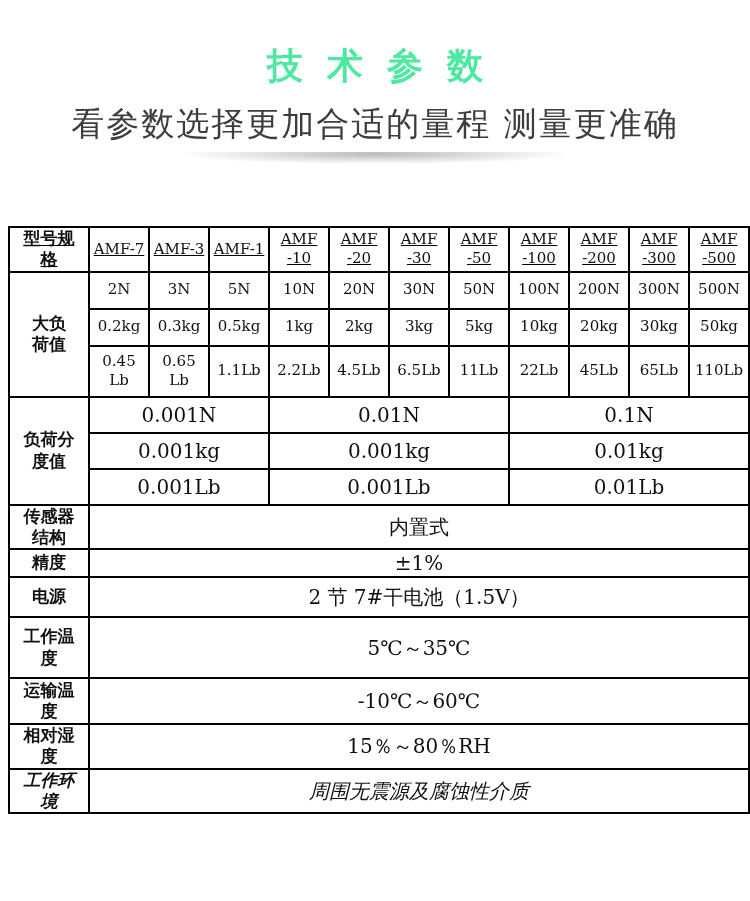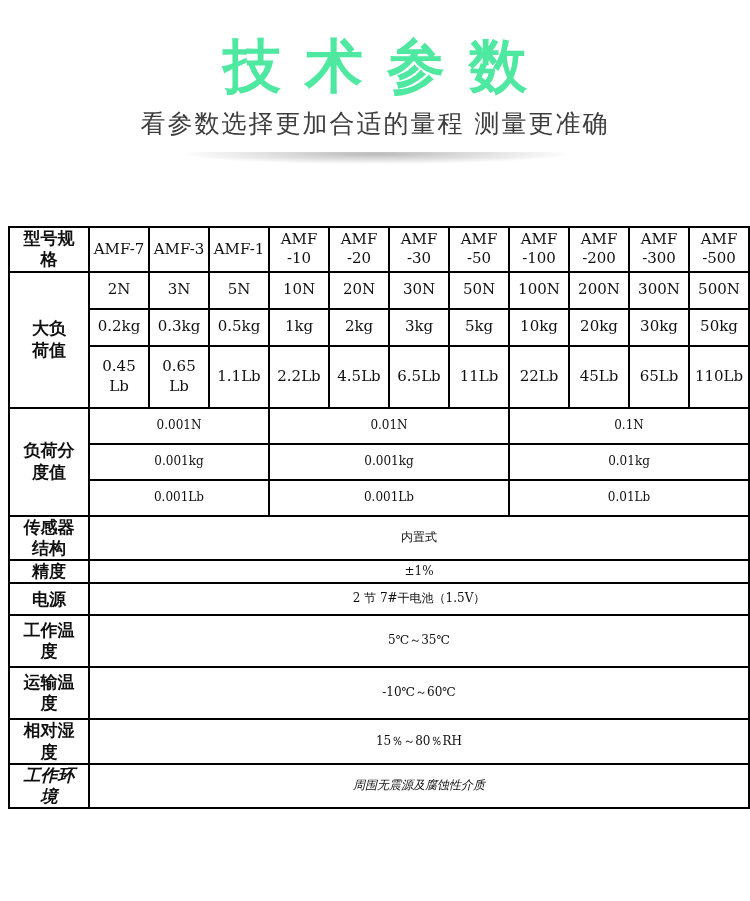--- a/index.html
+++ b/index.html
@@ -7,31 +7,31 @@
     margin: 0; padding: 0;
     width: 750px; height: 901px;
     background: #ffffff;
     font-family: "DejaVu Sans", "Liberation Sans", sans-serif;
   }
   .page { width: 750px; height: 901px; overflow: hidden; }
 
   .title {
     margin: 32px 0 0 0;
     text-align: center;
-    font-size: 58px;
+    font-size: 36px;
     line-height: 68px;
     font-weight: bold;
     color: #4EE8A0;
     letter-spacing: 24px;
     padding-left: 24px; 
   }
   .subtitle {
     margin-top: 8px;
     text-align: center;
-    font-size: 25px;
+    font-size: 33px;
     line-height: 32px;
     color: #3d3d3d;
     letter-spacing: 2px;
   }
   .shadow-divider {
     width: 576px; height: 16px;
     margin: 12px auto 0 auto;
     background: radial-gradient(ellipse 50% 95% at 50% 12%,
                 rgba(90,90,90,0.42), rgba(255,255,255,0) 68%);
   }
@@ -52,35 +52,35 @@
     font-size: 15px;
     line-height: 1.3;
     color: #101010;
   }
   .spec-table td.lbl {
     font-weight: bold;
     font-size: 17px;
     line-height: 1.25;
     font-family: "DejaVu Sans", "Liberation Sans", sans-serif;
   }
-  .spec-table td.big { font-size: 12px; }
+  .spec-table td.big { font-size: 20px; }
 
   col.c-label { width: 80px; }
   col.c-data  { width: 60px; }
 
-  tr.r-header { height: 28px; }
+  tr.r-header { height: 28px; text-decoration: underline; }
   tr.r-n      { height: 37px; }
   tr.r-kg     { height: 37px; margin-left: 44px; }
-  tr.r-lb     { height: 62px; }
+  tr.r-lb     { height: 51px; }
   tr.r-dn, tr.r-dkg, tr.r-dlb { height: 36px; }
   tr.r-s0 { height: 44px; margin-left: 12px; }
   tr.r-s1 { height: 20px; }
-  tr.r-s2 { height: 32px; }
-  tr.r-s3 { height: 52px; }
-  tr.r-s4 { height: 52px; }
+  tr.r-s2 { height: 40px; }
+  tr.r-s3 { height: 61px; }
+  tr.r-s4 { height: 46px; }
   tr.r-s5 { height: 44px; }
   tr.r-s6 { height: 44px; font-style: italic; }
 </style>
 </head>
 <body>
 
 <div class="page">
 
   <h1 class="title">技术参数</h1>
   <div class="subtitle">看参数选择更加合适的量程 测量更准确</div>

